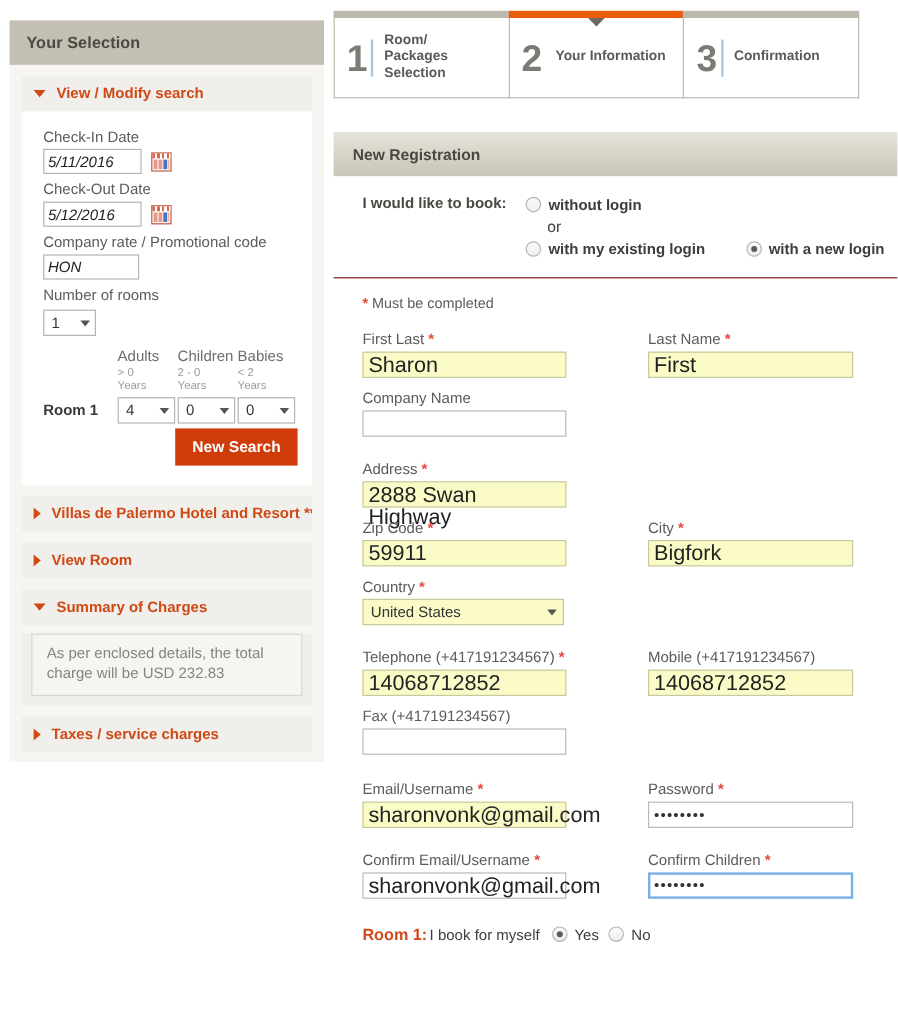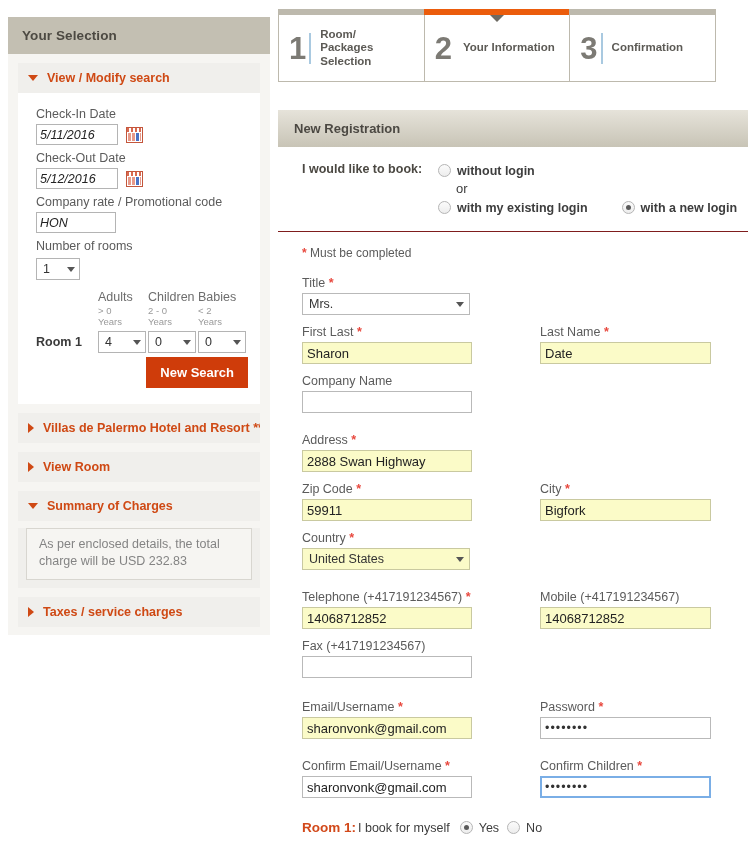--- a/index.html
+++ b/index.html
@@ -232,21 +232,21 @@
   .form-area { padding: 14px 0 0 24px; position: relative; }
   .must { font-size: 12px; color: #5b5b5b; margin-bottom: 16px; }
   .star { color: #e8493f; font-weight: bold; }
 
   .f-label { font-size: 12.5px; color: #5b5b5b; margin-bottom: 3px; }
   .f-input {
     border: 1px solid #b9b9b9;
     background: #fff;
     height: 22px;
     width: 170px;
-    font-size: 13px;
+    font-size: 18px;
     color: #222;
     padding: 1px 4px;
     line-height: 19px;
     font-family: "Liberation Sans", sans-serif;
   }
   .f-input.filled { background: #fbfbc8; border-color: #c9c9a0; }
   .f-input.focus { border: 2px solid #7aaee6; padding: 0 3px; }
   .f-select {
     border: 1px solid #b9b9b9;
     background: #fff;
@@ -461,30 +461,20 @@
           </div>
         </div>
 
         <div class="form-area">
 
           <div class="must">
             <span class="star">*</span>
             <span>Must be completed</span>
           </div>
 
-          <div class="fgrp">
-            <div class="f-label">
-              <span>Title</span>
-              <span class="star">*</span>
-            </div>
-            <div class="f-select">
-              <span>Mrs.</span>
-              <span class="car"></span>
-            </div>
-          </div>
 
           <div class="row2">
             <div class="col-l">
               <div class="fgrp">
                 <div class="f-label">
                   <span>First Last</span>
                   <span class="star">*</span>
                 </div>
                 <div class="f-input filled">Sharon</div>
               </div>
@@ -492,21 +482,21 @@
                 <div class="f-label">Company Name</div>
                 <div class="f-input"></div>
               </div>
             </div>
             <div class="col-r">
               <div class="fgrp">
                 <div class="f-label">
                   <span>Last Name</span>
                   <span class="star">*</span>
                 </div>
-                <div class="f-input filled f-wide">Date</div>
+                <div class="f-input filled f-wide">First</div>
               </div>
             </div>
           </div>
 
           <div class="fgrp" style="margin-top:10px">
             <div class="f-label">
               <span>Address</span>
               <span class="star">*</span>
             </div>
             <div class="f-input filled">2888 Swan Highway</div>

